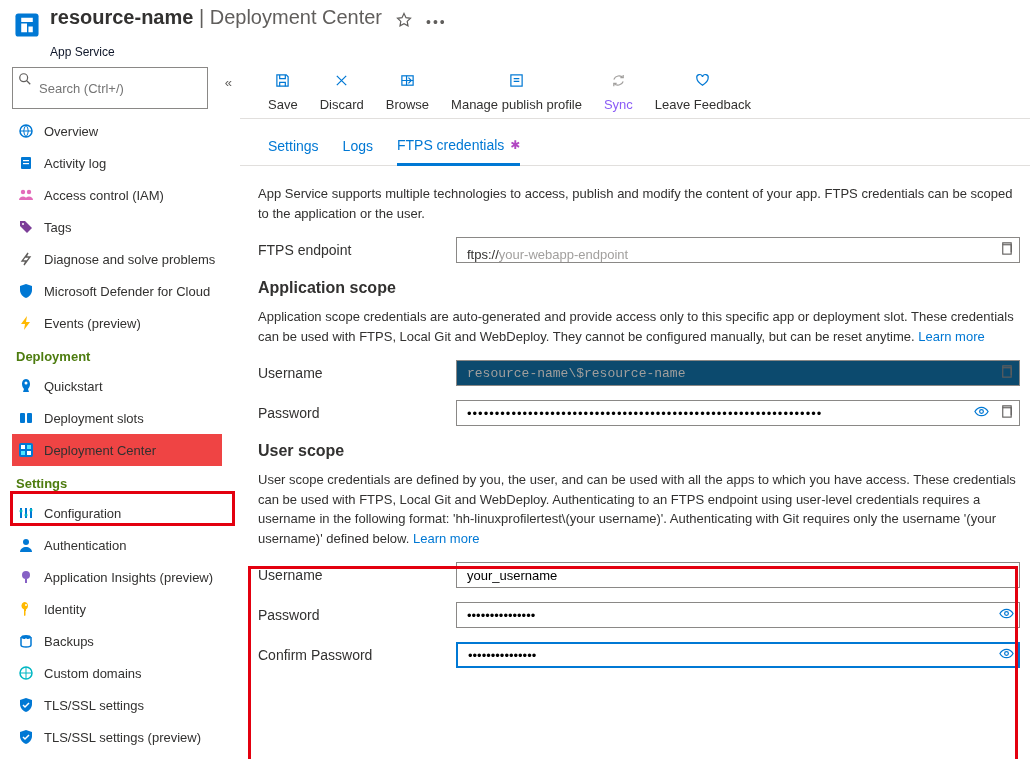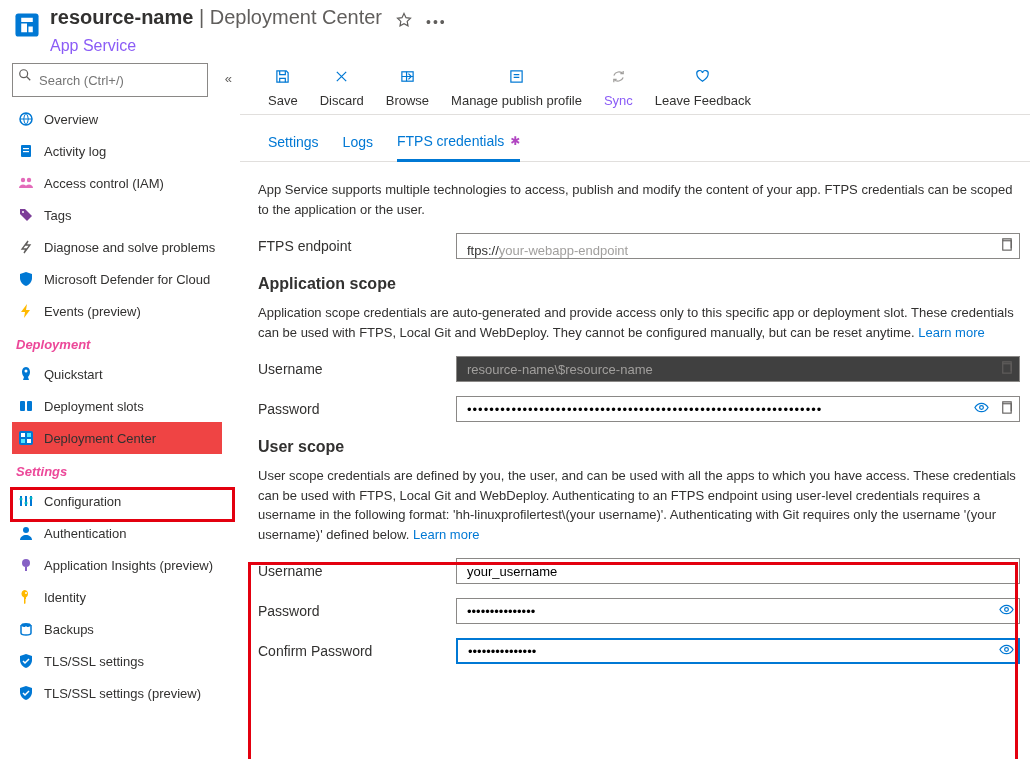--- a/index.html
+++ b/index.html
@@ -3,35 +3,35 @@
 <meta charset="utf-8">
 <style>
   * { box-sizing: border-box; margin: 0; padding: 0; font-family: "Segoe UI", Arial, sans-serif; }
   body { width: 1030px; height: 759px; background: #fff; color: #323130; font-size: 14px; overflow: hidden; }
 
   
   .hdr { display: flex; align-items: flex-start; padding: 6px 14px 2px 14px; }
   .hdr-icon { width: 26px; height: 26px; margin-top: 6px; margin-right: 10px; flex: 0 0 auto; }
   .hdr-title { font-size: 20px; font-weight: 600; color: #323130; }
   .hdr-title .light { font-weight: 400; color: #605e5c; }
-  .hdr-sub { font-size: 16px; color: #8b5cf6; margin-top: 8px; }
+  .hdr-sub { font-size: 12px; color: #0f172a; margin-top: 16px; }
   .hdr-actions { margin-left: 14px; margin-top: 6px; display: flex; align-items: center; gap: 14px; color: #605e5c; }
   .hdr-star, .hdr-more { cursor: pointer; }
   .hdr-star svg { width: 16px; height: 16px; }
 
   .body-row { display: flex; }
 
   
   .sidebar-col { width: 240px; flex: 0 0 240px; padding: 6px 0 0 12px; position: relative; }
   .collapse-btn { position: absolute; right: 8px; top: 14px; cursor: pointer; color: #605e5c; font-size: 13px; }
   .search-wrap { position: relative; width: 196px; margin-bottom: 6px; }
-  .search-wrap input { width: 100%; height: 34px; border: 1px solid #8a8886; padding-left: 26px; font-size: 13px; }
+  .search-wrap input { width: 100%; height: 42px; border: 1px solid #8a8886; padding-left: 26px; font-size: 13px; }
   .search-wrap .sicon { position: absolute; left: 6px; top: 5px; width: 14px; height: 14px; color: #605e5c; }
   .sidebar-list { width: 218px; height: 680px; overflow-y: auto; overflow-x: hidden; padding-right: 2px; }
-  .sb-heading { font-size: 13px; font-weight: 600; color: #ec4899; padding: 10px 8px 6px 4px; font-style: italic; }
+  .sb-heading { font-size: 13px; font-weight: 600; color: #4d7c0f; padding: 10px 8px 6px 4px; }
   .sb-item { display: flex; align-items: center; height: 32px; padding-left: 6px; cursor: pointer; width: 210px; }
   .sb-item.active { background: #ef4444; }
   .sb-item .mi { width: 16px; height: 16px; margin-right: 10px; flex: 0 0 auto; }
   .sb-item span.lbl { font-size: 13px; white-space: nowrap; }
   .sb-hi { position: absolute; border: 3px solid #e3000f; pointer-events: none; }
   .hi-sidebar { left: 10px; top: 430px; width: 225px; height: 35px; }
 
   
   .sidebar-list::-webkit-scrollbar { width: 12px; }
   .sidebar-list::-webkit-scrollbar-track { background: #f1f1f1; }
@@ -53,21 +53,21 @@
 
   .content { padding: 18px 10px 0 18px; font-size: 13px; color: #323130; position: relative; }
   .desc { line-height: 1.5; margin-bottom: 14px; }
   .section-h { font-size: 16px; font-weight: 600; margin: 16px 0 10px 0; }
   .learn { color: #0078d4; cursor: pointer; }
 
   .form-row { display: flex; align-items: center; margin-bottom: 14px; }
   .form-label { width: 198px; flex: 0 0 198px; font-size: 14px; }
   .form-field { flex: 1; position: relative; }
   .tf { width: 100%; height: 26px; border: 1px solid #8a8886; padding: 0 30px 0 10px; font-size: 13px; background: #fff; }
-  .tf.readonly { color: #a19f9d; background: #404040; }
+  .tf.readonly { color: #a19f9d; background: #0c4a6e; font-family: Liberation Mono, monospace; }
   .tf.focus { border: 2px solid #0078d4; outline: none; }
   .tf::placeholder { color: #a19f9d; }
   .prefix-box { display: flex; align-items: flex-end; border: 1px solid #8a8886; height: 26px; }
   .prefix-box .pre { color: #323130; padding-left: 10px; font-size: 13px; }
   .prefix-box .ph { color: #a19f9d; font-size: 13px; }
   .prefix-box .spacer { flex: 1; }
   .fld-icons { position: absolute; right: 6px; top: 4px; display: flex; gap: 10px; }
   .fld-icons span { cursor: pointer; color: #0078d4; }
   .fld-icons .copy { color: #605e5c; }
   .fld-icons svg { width: 15px; height: 15px; }
@@ -224,20 +224,27 @@
         </div>
         <div class="sb-item">
           <span class="mi"><svg viewBox="0 0 16 16" fill="#0078d4">
               <ellipse cx="8" cy="4" rx="5" ry="2"></ellipse>
               <path d="M3 4v8a5 2 0 0010 0V4" fill="none" stroke="#0078d4" stroke-width="1.5"></path>
               <path d="M8 6v4M6 8l2-2 2 2" fill="none" stroke="#fff" stroke-width="1.3"></path>
             </svg></span>
           <span class="lbl">Backups</span>
         </div>
         <div class="sb-item">
+          <span class="mi"><svg viewBox="0 0 16 16" fill="#00b7c3">
+              <circle cx="8" cy="8" r="6" fill="none" stroke="#00b7c3" stroke-width="1.5"></circle>
+              <path d="M2 8h12M8 2v12" stroke="#00b7c3" stroke-width="1"></path>
+            </svg></span>
+          <span class="lbl">Custom domains</span>
+        </div>
+        <div class="sb-item">
           <span class="mi"><svg viewBox="0 0 16 16" fill="#0078d4">
               <path d="M8 1l6 2v4c0 4-3 7-6 8-3-1-6-4-6-8V3z"></path>
               <path d="M5 8l2 2 4-4" fill="none" stroke="#fff" stroke-width="1.5"></path>
             </svg></span>
           <span class="lbl">TLS/SSL settings</span>
         </div>
         <div class="sb-item">
           <span class="mi"><svg viewBox="0 0 16 16" fill="#0078d4">
               <path d="M8 1l6 2v4c0 4-3 7-6 8-3-1-6-4-6-8V3z"></path>
               <path d="M5 8l2 2 4-4" fill="none" stroke="#fff" stroke-width="1.5"></path>

